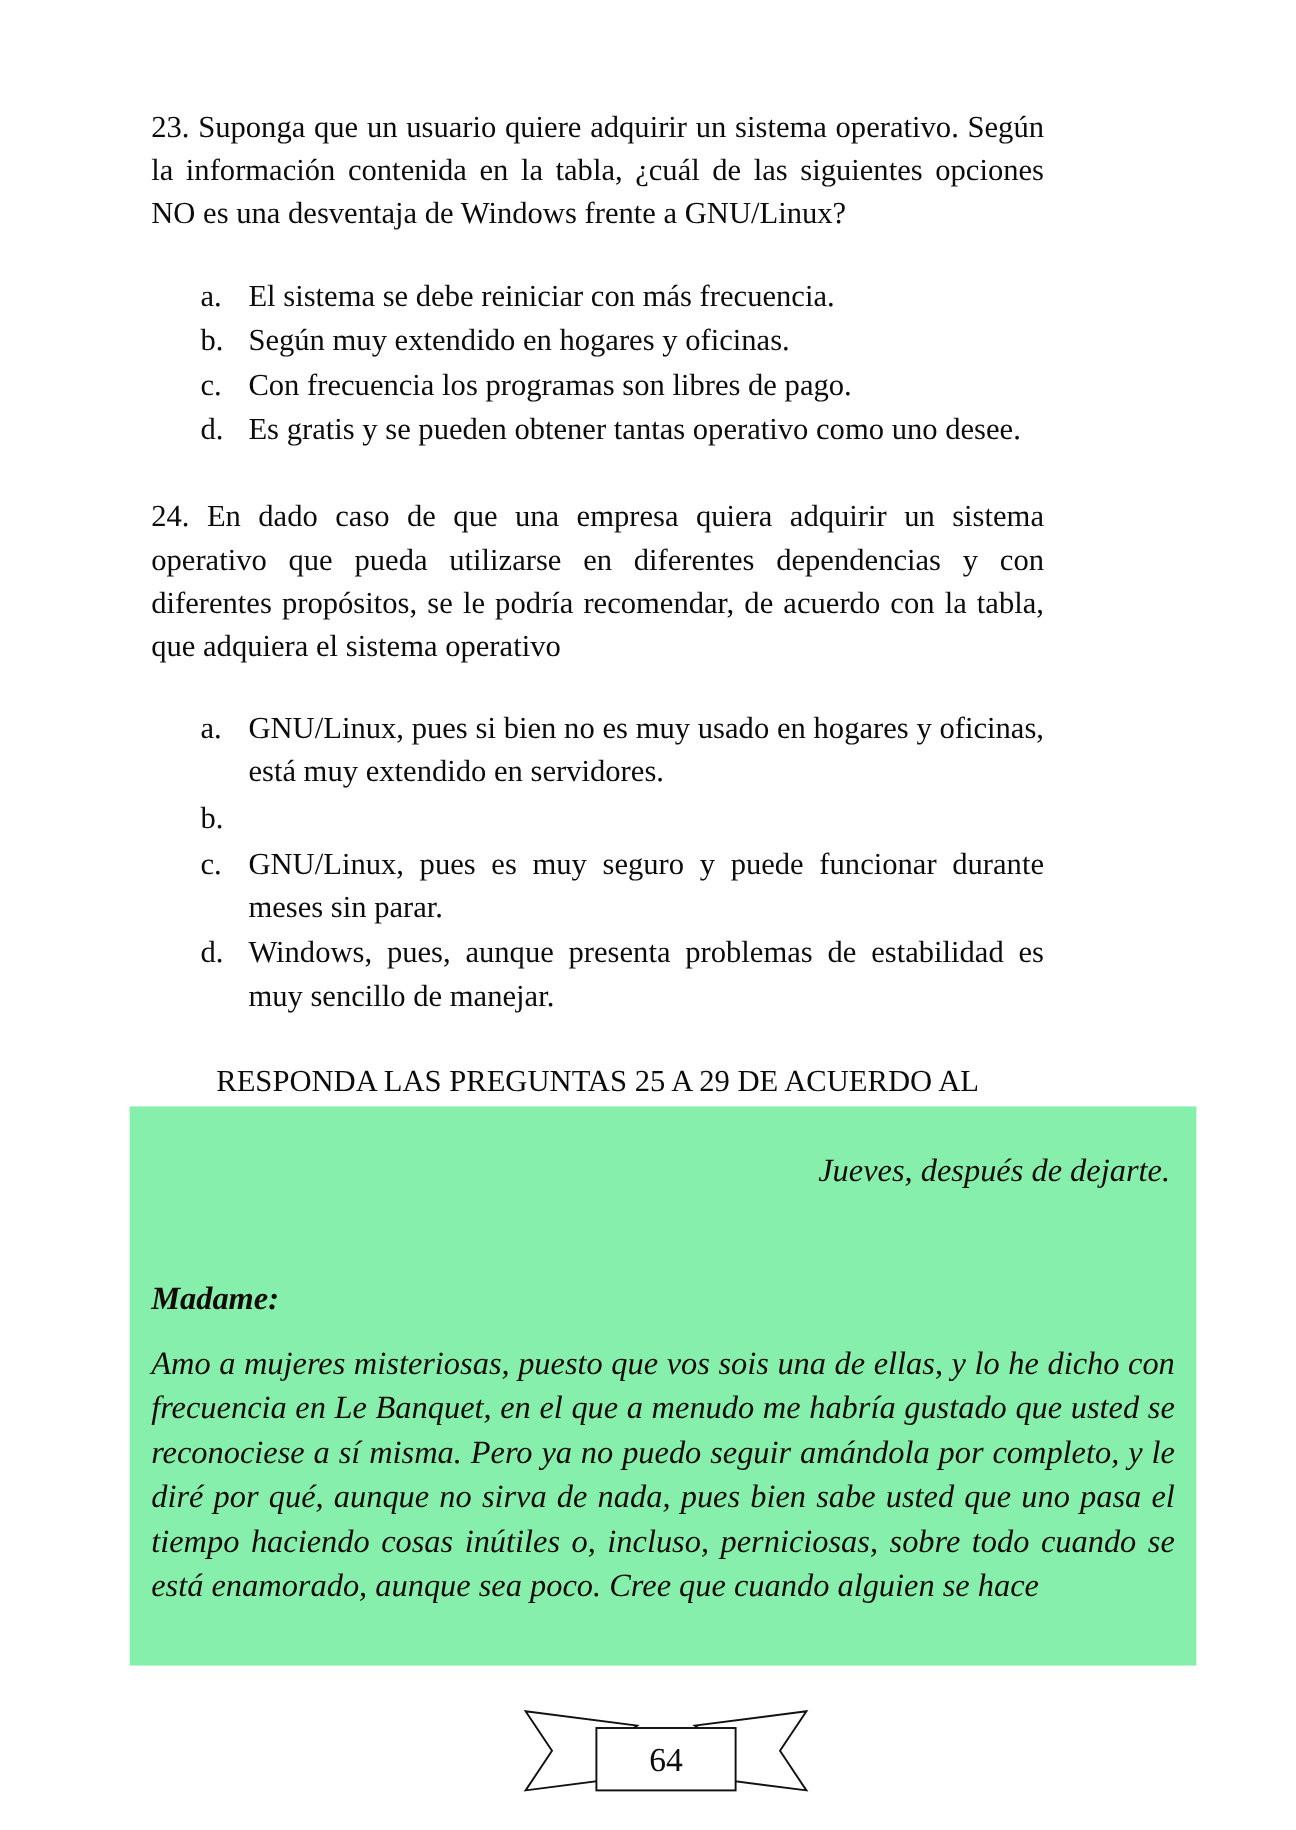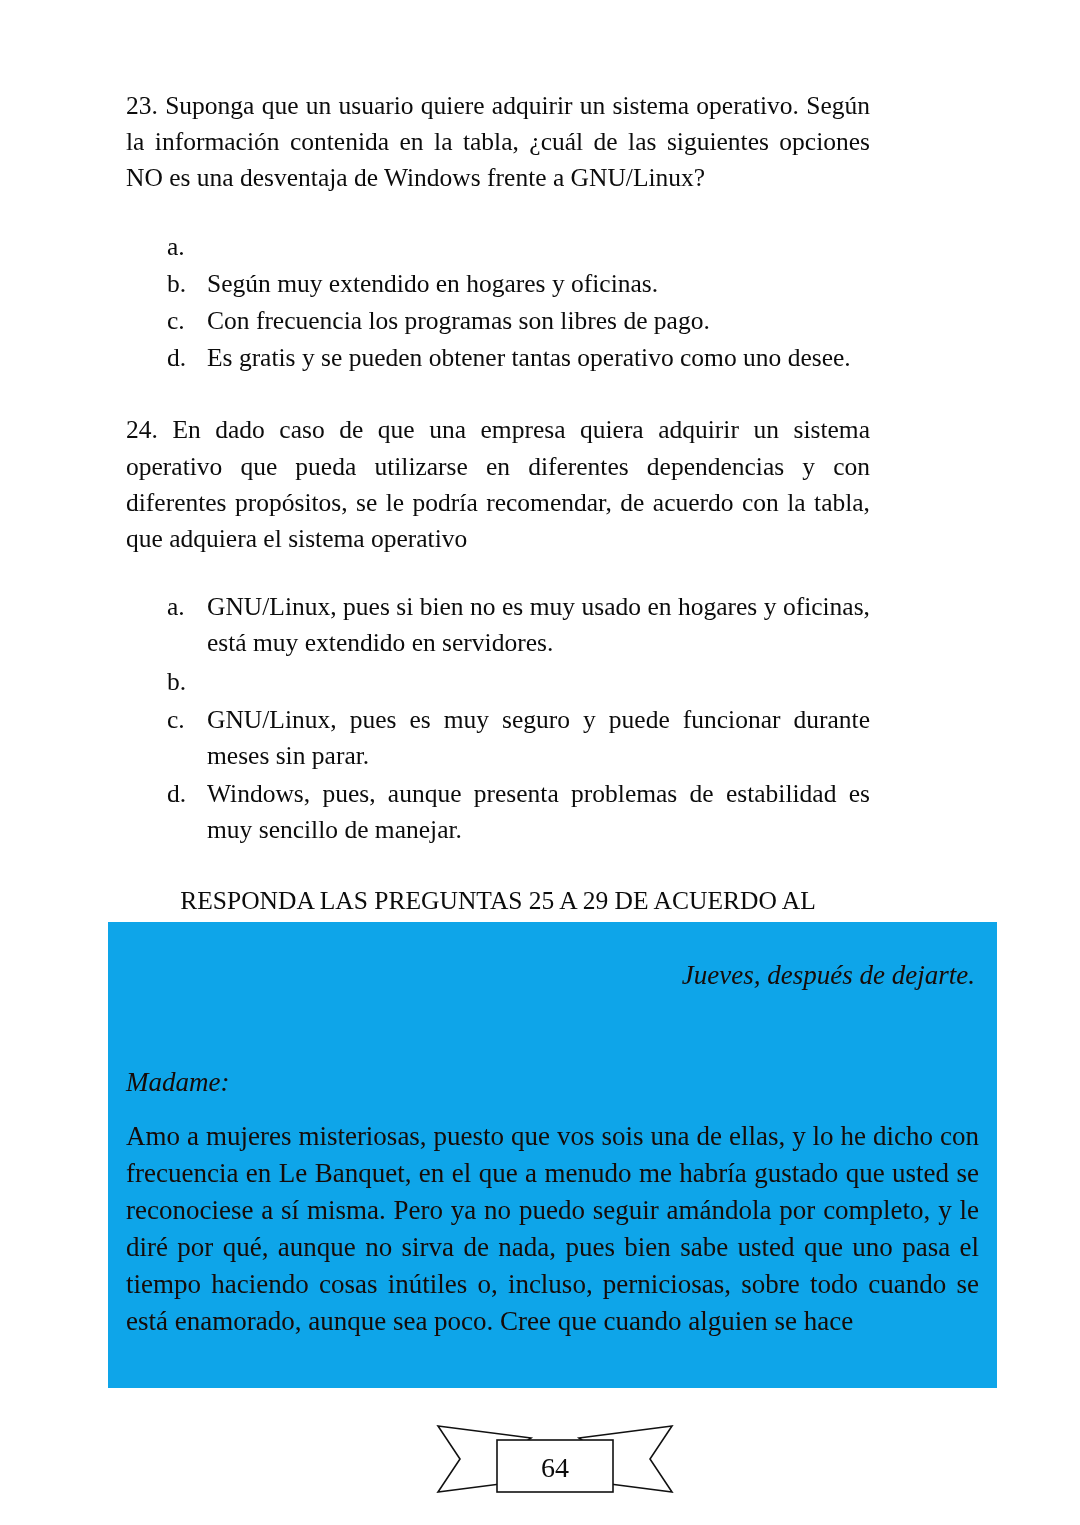--- a/index.html
+++ b/index.html
@@ -86,41 +86,42 @@
     letter-spacing: 0.2px;
   }
 
   
   .letter-box {
     position: absolute;
     left: 108px;
     top: 922px;
     width: 889px;
     height: 466px;
-    background: #0ea5e9;
+    background: #86efac;
     box-sizing: border-box;
     padding: 38px 18px 10px 18px;
   }
   .letter-date {
     font-style: italic;
     font-size: 27px;
     text-align: right;
     color: #150b08;
     margin: 0;
     padding-right: 4px;
   }
   .letter-salutation {
     font-style: italic;
-    font-weight: normal;
+    font-weight: bold;
     font-size: 27px;
     color: #150b08;
     margin: 0;
     padding-top: 76px;
   }
   .letter-body {
+    font-style: italic;
     font-size: 27px;
     line-height: 1.37;
     text-align: justify;
     text-justify: inter-word;
     color: #150b08;
     margin: 0;
     padding-top: 20px;
   }
 
   
@@ -151,20 +152,21 @@
 
 <div class="page">
 
   <div class="content">
 
     <p class="question q23">23. Suponga que un usuario quiere adquirir un sistema operativo. Según la información contenida en la tabla, ¿cuál de las siguientes opciones NO es una desventaja de Windows frente a GNU/Linux?</p>
 
     <ul class="options q23-opts">
       <li class="option">
         <span class="option-marker">a.</span>
+        <span class="option-text">El sistema se debe reiniciar con más frecuencia.</span>
       </li>
       <li class="option">
         <span class="option-marker">b.</span>
         <span class="option-text">Según muy extendido en hogares y oficinas.</span>
       </li>
       <li class="option">
         <span class="option-marker">c.</span>
         <span class="option-text">Con frecuencia los programas son libres de pago.</span>
       </li>
       <li class="option">

